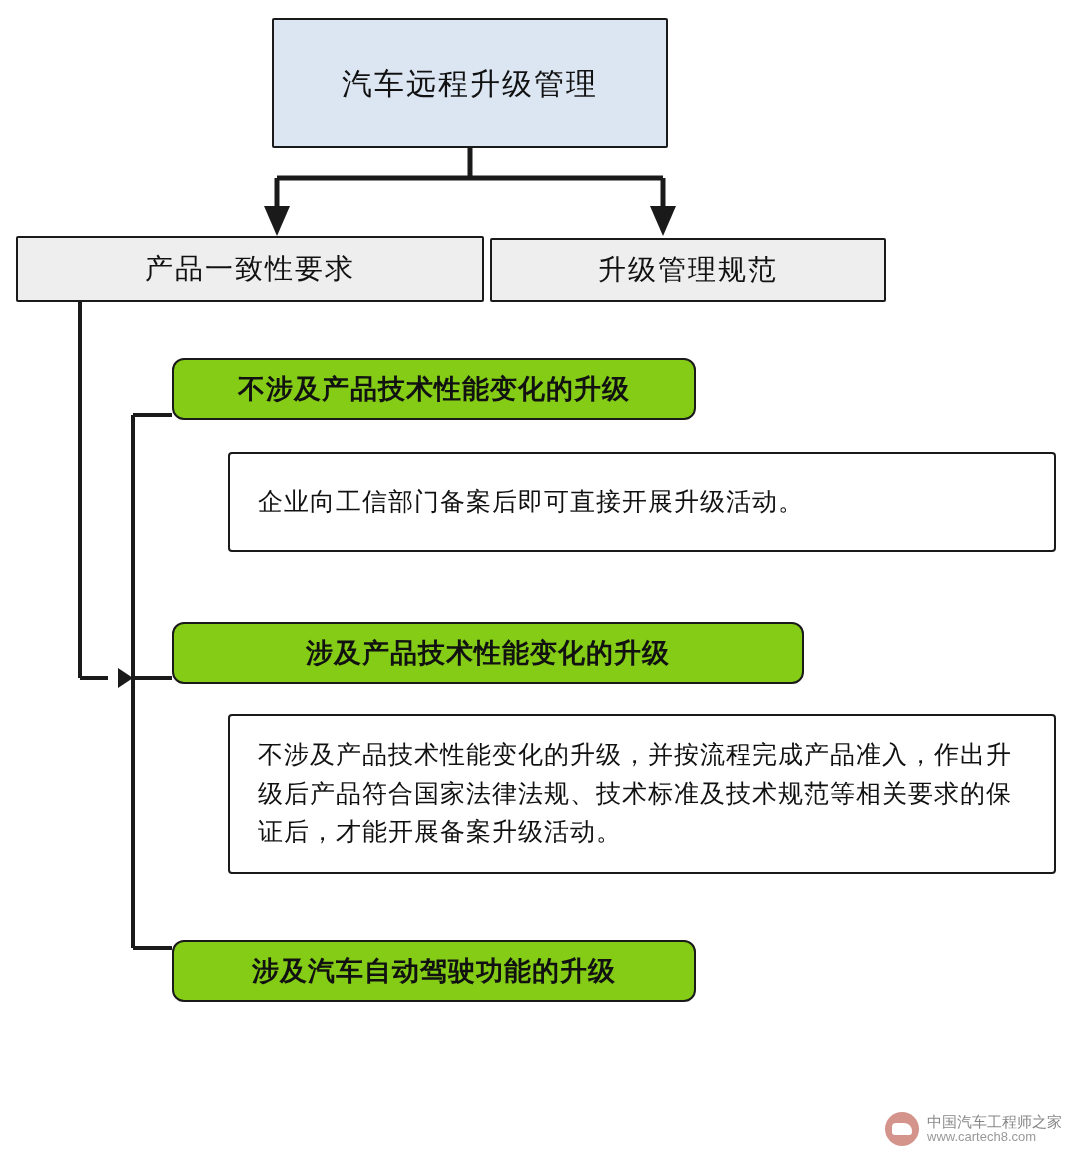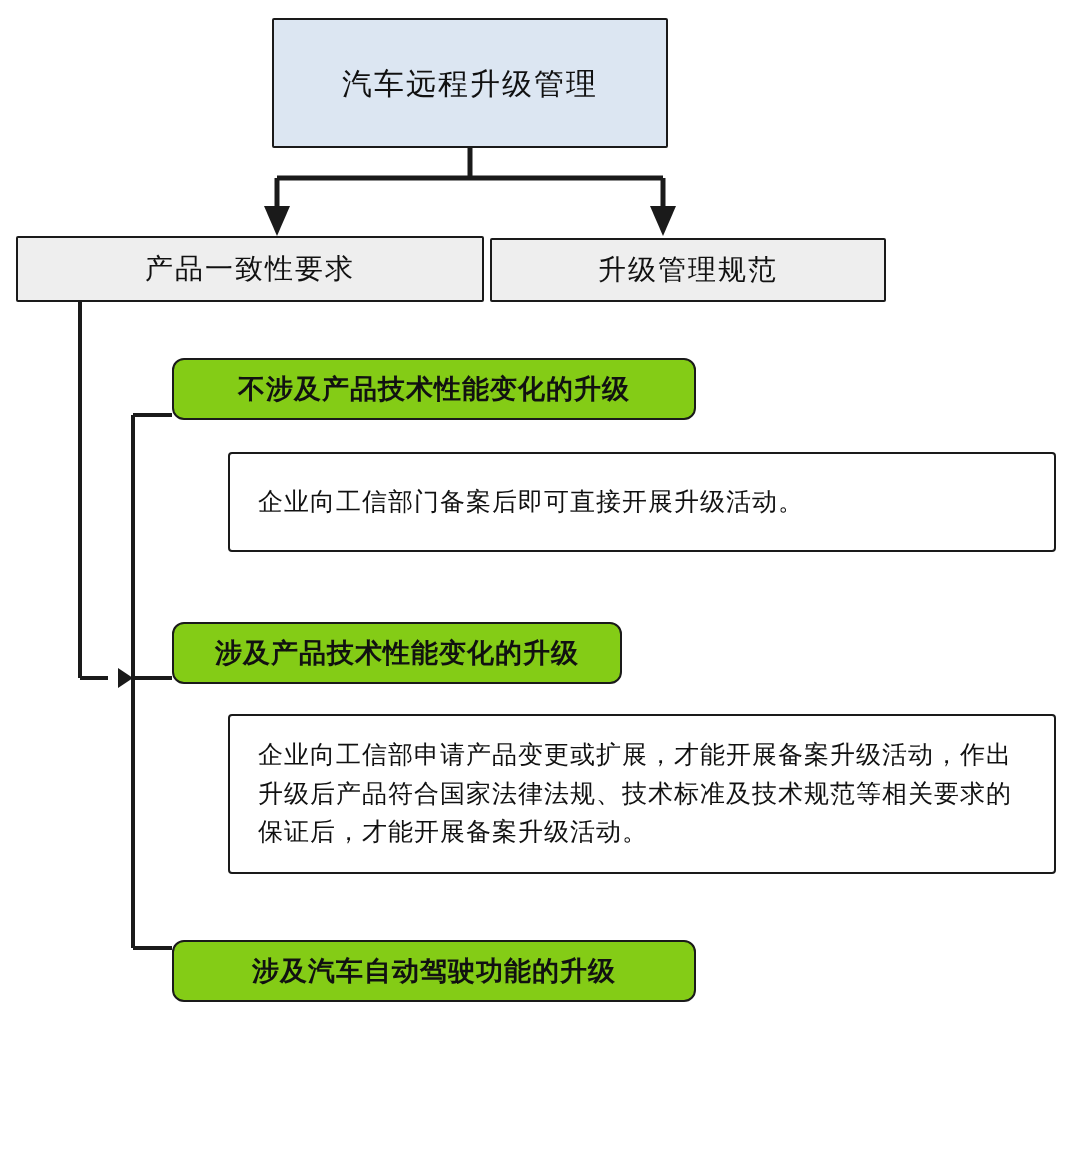--- a/index.html
+++ b/index.html
@@ -149,27 +149,34 @@
   </div>
 
   <div class="node category-node" style="left:172px; top:358px; width:524px; height:62px;">
     <span>不涉及产品技术性能变化的升级</span>
   </div>
 
   <div class="node detail-node" style="left:228px; top:452px; width:828px; height:100px;">
     <span class="detail-text">企业向工信部门备案后即可直接开展升级活动。</span>
   </div>
 
-  <div class="node category-node" style="left:172px; top:622px; width:450px; height:62px;">
+  <div class="node category-node" style="left:172px; top:622px; width:632px; height:62px;">
     <span>涉及产品技术性能变化的升级</span>
   </div>
 
   <div class="node detail-node" style="left:228px; top:714px; width:828px; height:160px;">
-    <span class="detail-text">企业向工信部申请产品变更或扩展，才能开展备案升级活动，作出升级后产品符合国家法律法规、技术标准及技术规范等相关要求的保证后，才能开展备案升级活动。</span>
+    <span class="detail-text">不涉及产品技术性能变化的升级，并按流程完成产品准入，作出升级后产品符合国家法律法规、技术标准及技术规范等相关要求的保证后，才能开展备案升级活动。</span>
   </div>
 
   <div class="node category-node" style="left:172px; top:940px; width:524px; height:62px;font-family:Liberation Serif, serif;">
     <span>涉及汽车自动驾驶功能的升级</span>
   </div>
 
 
+  <div class="watermark">
+    <span class="wm-logo"></span>
+    <span class="wm-text">
+      <span class="wm-name">中国汽车工程师之家</span>
+      <span class="wm-url">www.cartech8.com</span>
+    </span>
+  </div>
 
 </div>
 
 </body></html>

